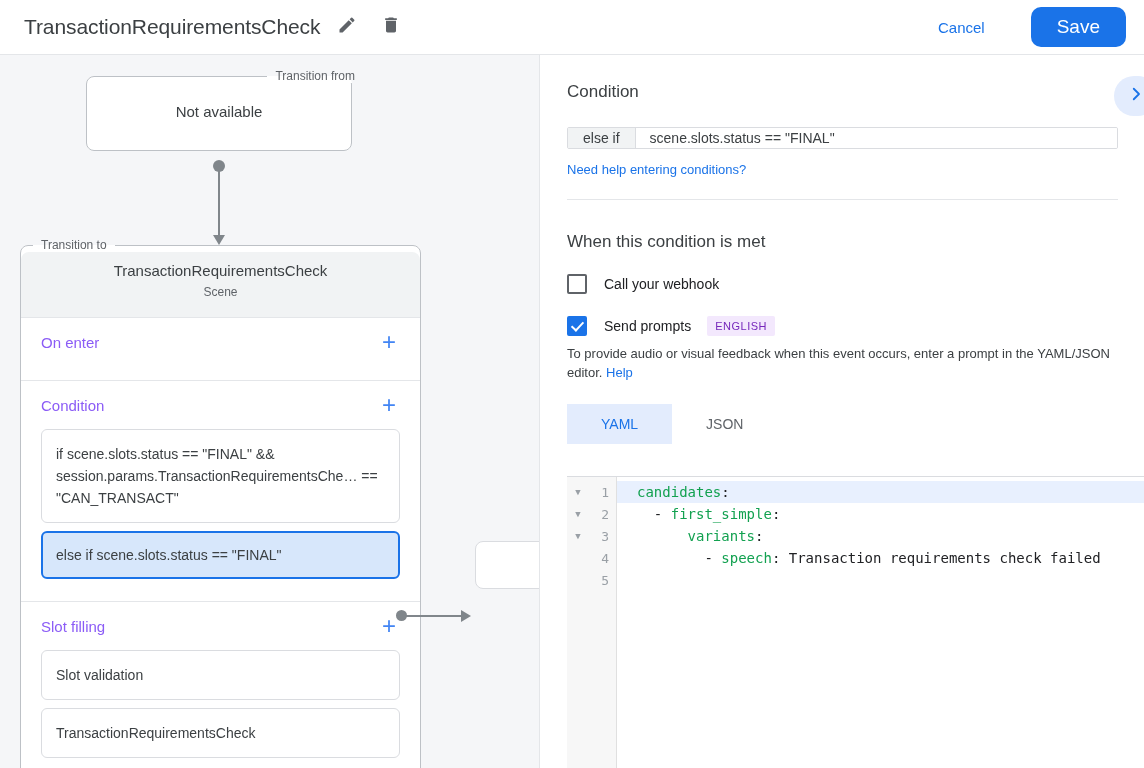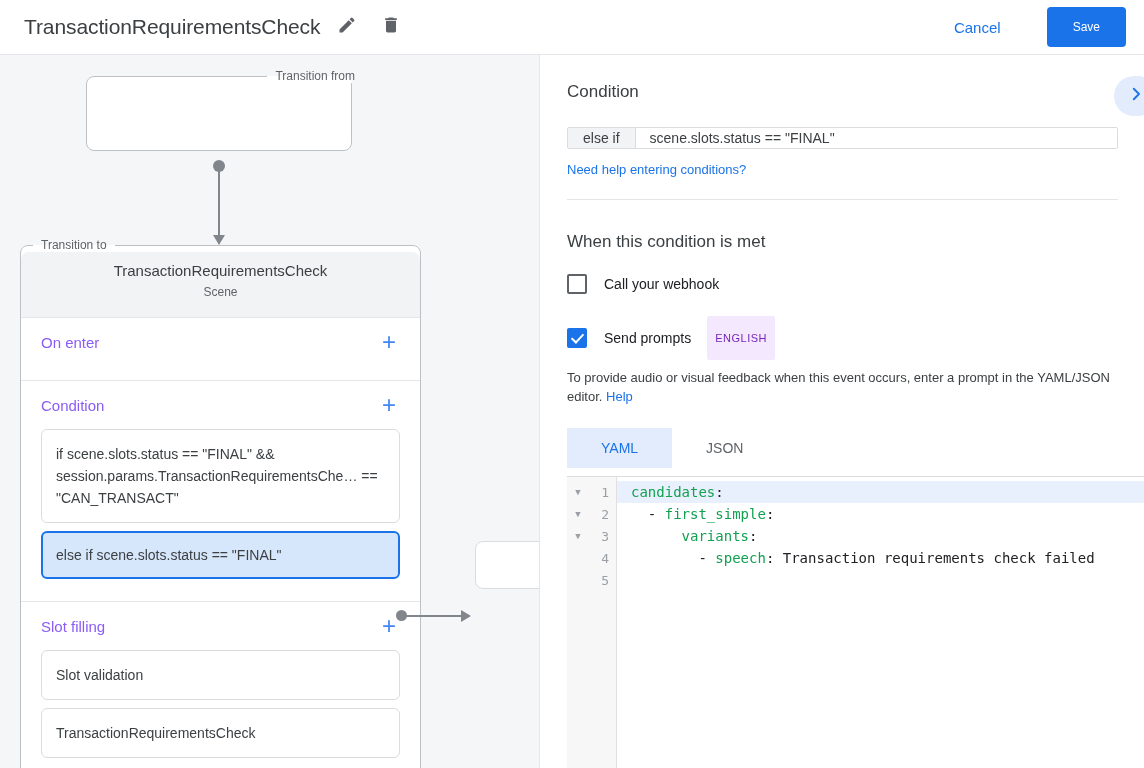--- a/index.html
+++ b/index.html
@@ -46,22 +46,22 @@
     padding: 8px 16px;
     border-radius: 4px;
     cursor: pointer;
     background: none; border: none;
     font-family: inherit;
   }
   .save-btn {
     margin-left: 14px;
     background: #1a73e8;
     color: #ffffff;
-    font-size: 12px;
-    border: none; border-radius: 4px;
+    font-size: 19px;
+    border: none; border-radius: 10px;
     padding: 0 26px;
     height: 40px;
     cursor: pointer;
     font-family: inherit;
   }
 
   
   .left-panel {
     position: absolute; left: 0; top: 55px;
     width: 540px; height: 713px;
@@ -274,21 +274,21 @@
     border-width: 0 2px 2px 0;
     transform: rotate(43deg);
   }
   .cb-label { margin-left: 17px; font-size: 14px; color: #202124; }
   .badge {
     margin-left: 16px;
     background: #f3e8fd;
     color: #7627bb;
     font-size: 11px;
     letter-spacing: 0.5px;
-    padding: 16px 8px;
+    padding: 4px 8px;
     border-radius: 2px;
   }
   .helptext {
     margin-top: 8px;
     font-size: 13px; color: #3c4043;
     line-height: 19px;
     max-width: 552px;
   }
 
   .tabs { display: flex; margin-top: 22px; }
@@ -334,21 +334,21 @@
     padding-top: 4px;
     font-family: "DejaVu Sans Mono", monospace;
     font-size: 14px;
     overflow: hidden;
   }
   .cl {
     height: 22px;
     line-height: 22px;
     white-space: pre;
     color: #202124;
-    padding-left: 14px;
+    padding-left: 20px;
   }
   .cl.hl { background: #e8f0fe; }
   .k { color: #12a150; }
 </style>
 </head>
 <body>
 
 <div class="topbar">
   <div class="page-title">TransactionRequirementsCheck</div>
 
@@ -371,20 +371,21 @@
   <div class="topbar-right">
     <button class="cancel-btn">Cancel</button>
     <button class="save-btn">Save</button>
   </div>
 </div>
 
 <div class="left-panel">
 
   <fieldset class="flow-box box-from">
     <legend>Transition from</legend>
+    <div class="body">Not available</div>
   </fieldset>
 
   <div class="conn-dot"></div>
   <div class="conn-vert"></div>
   <div class="conn-arrow"></div>
 
   <fieldset class="flow-box box-to">
     <legend>Transition to</legend>
 
     <div class="scene-head">

